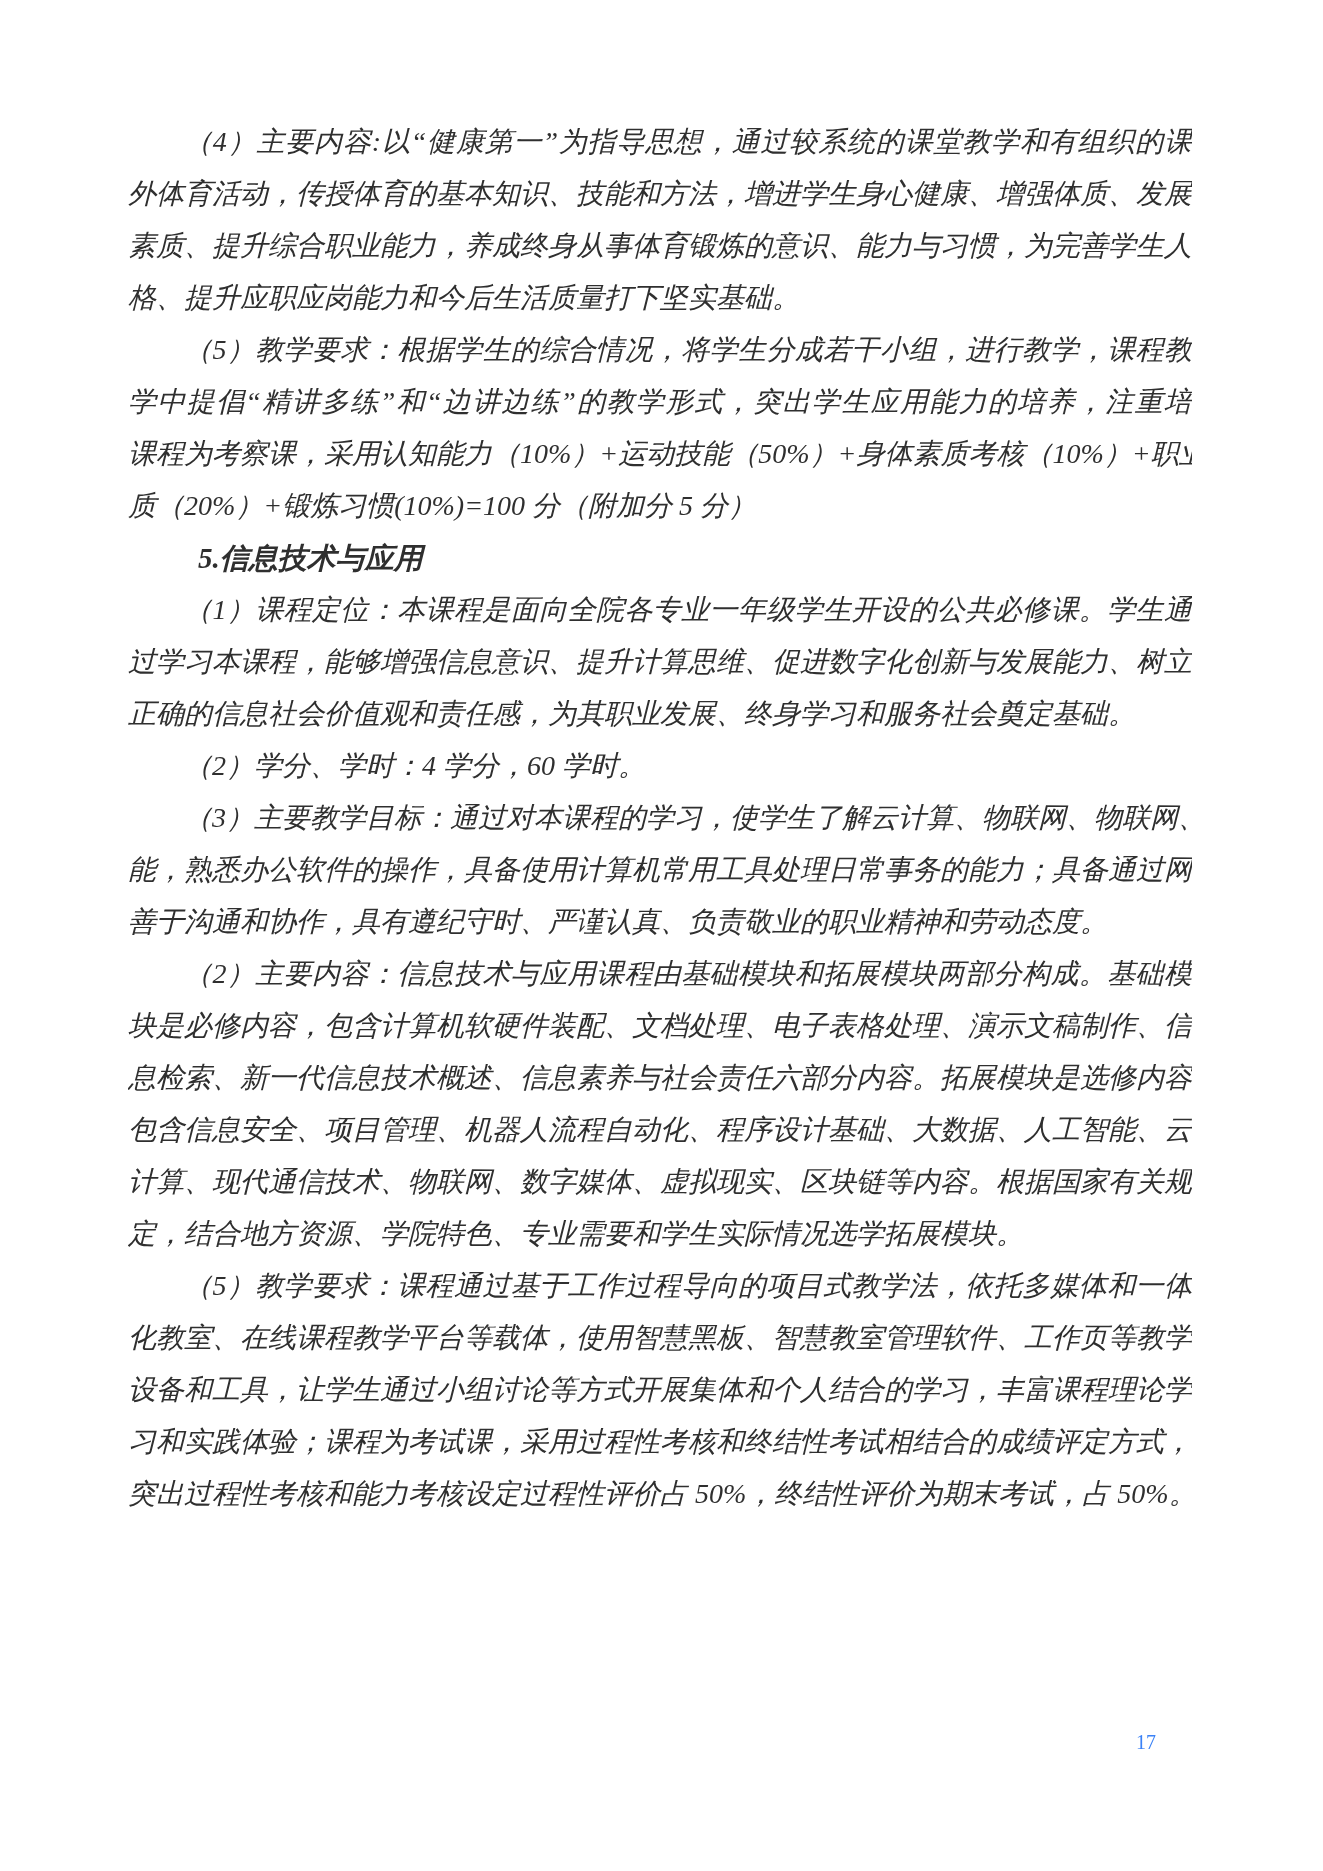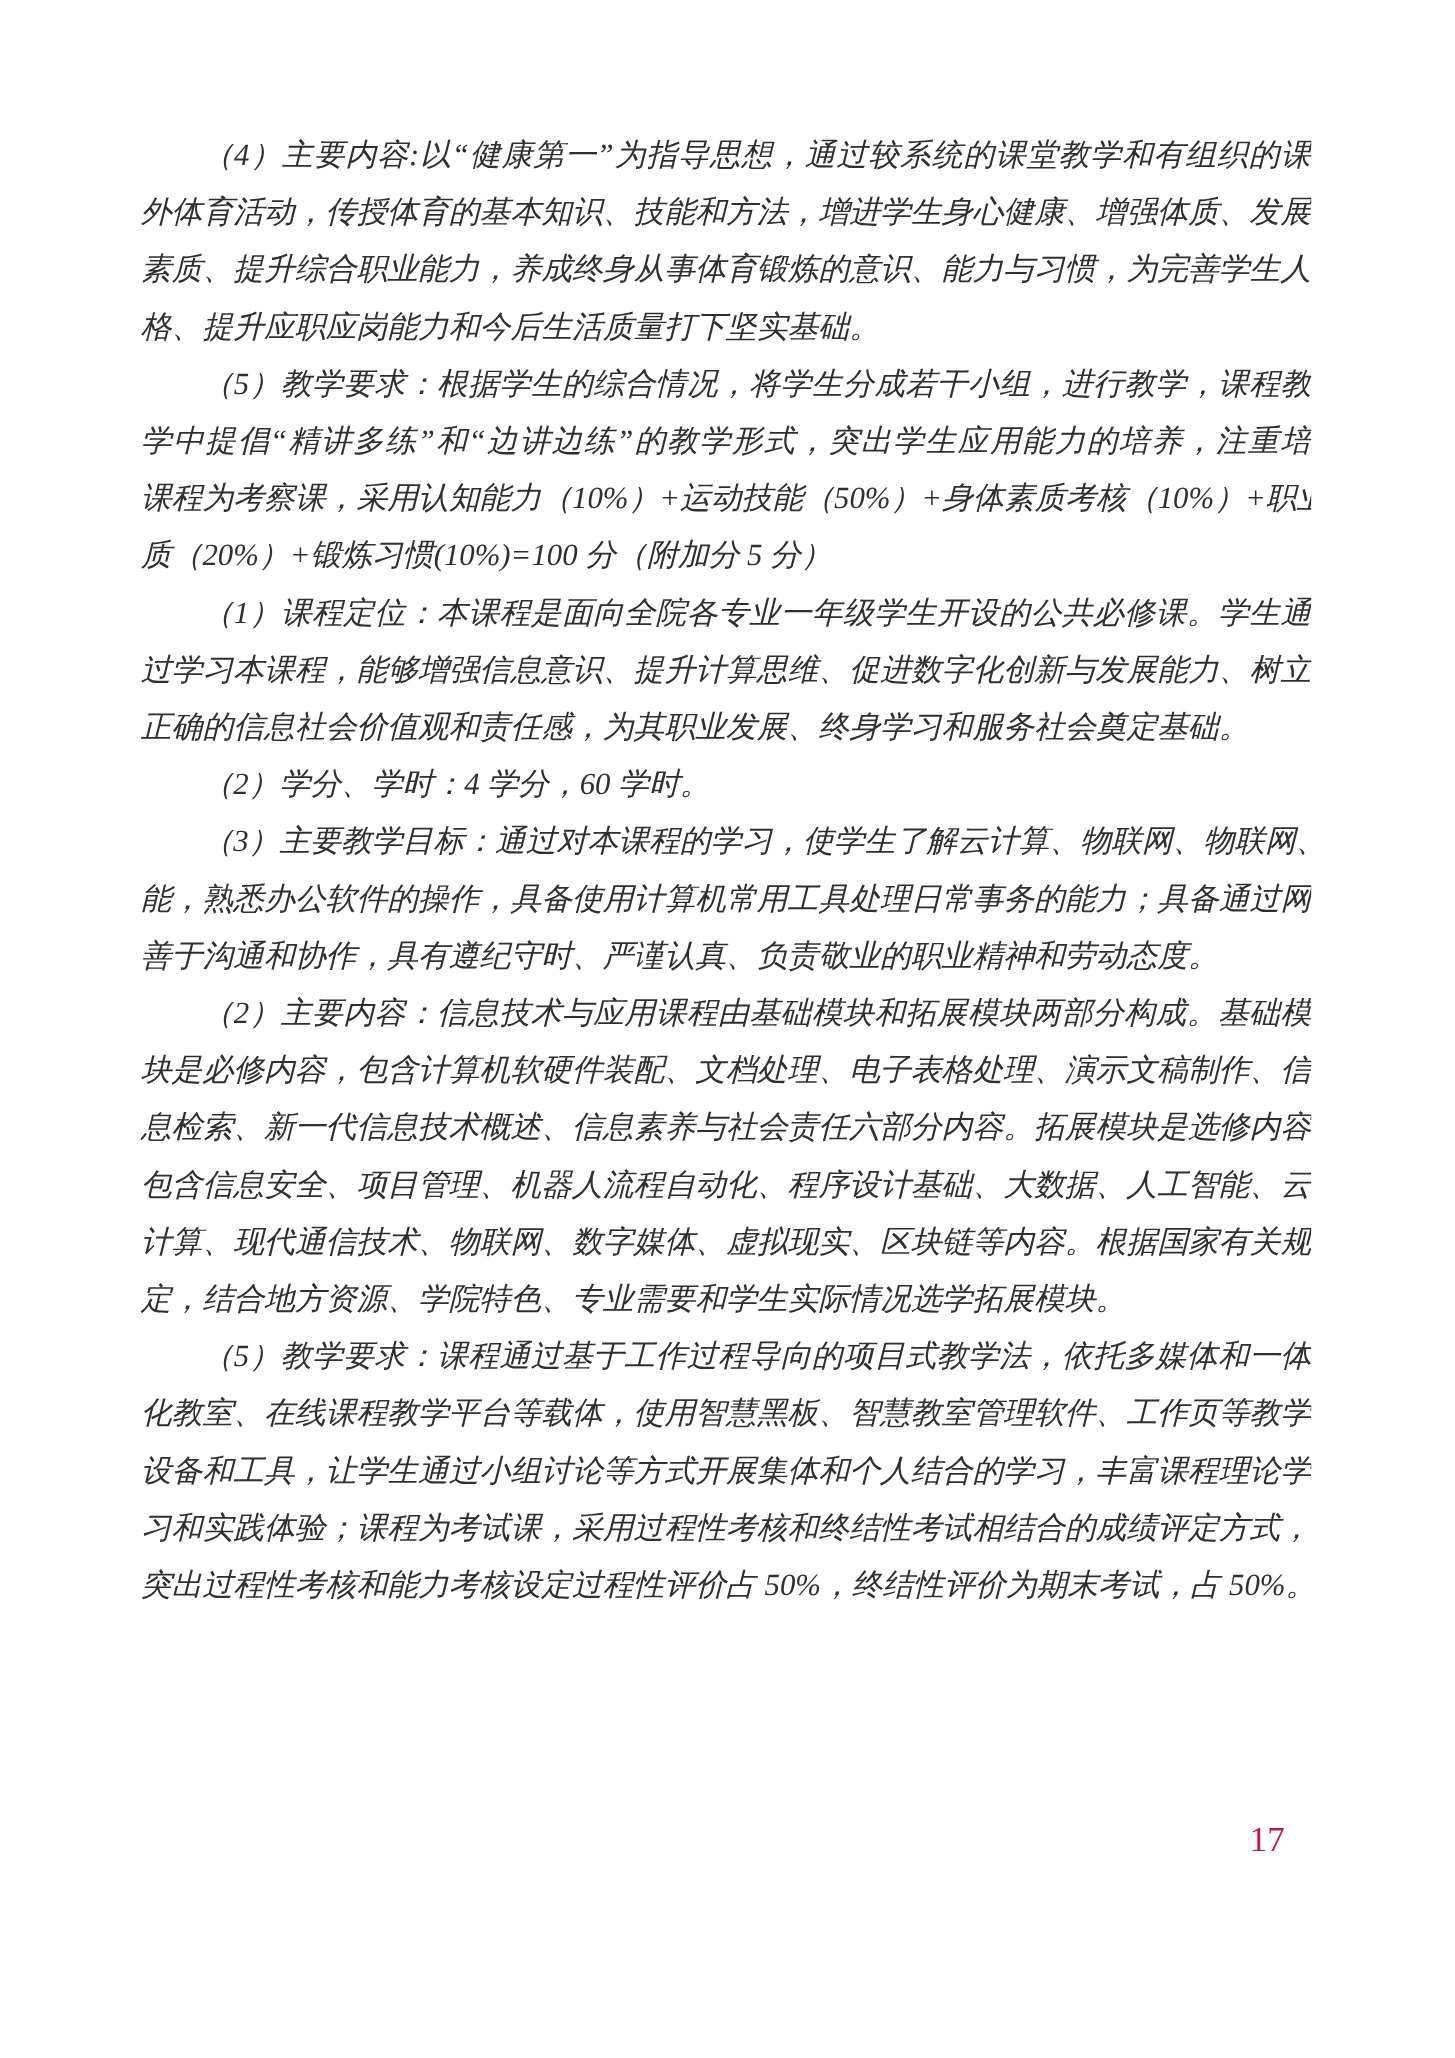--- a/index.html
+++ b/index.html
@@ -47,42 +47,45 @@
   }
   .line.heading {
     font-weight: bold;
     text-align-last: left;
     text-indent: 70px;
     font-size: 29px;
   }
   .page-number {
     position: absolute;
     left: 1136px;
-    top: 1652px;
-    font-size: 32px;
+    top: 1722px;
+    font-size: 20px;
     line-height: 40px;
-    color: #be185d;
+    color: #3b82f6;
   }
 </style>
 </head>
 <body>
 
 <div class="page">
   <div class="text-block">
       <div class="paragraph">
         <div class="line first">（4）主要内容:以“健康第一”为指导思想，通过较系统的课堂教学和有组织的课</div>
         <div class="line">外体育活动，传授体育的基本知识、技能和方法，增进学生身心健康、增强体质、发展</div>
         <div class="line">素质、提升综合职业能力，养成终身从事体育锻炼的意识、能力与习惯，为完善学生人</div>
         <div class="line last">格、提升应职应岗能力和今后生活质量打下坚实基础。</div>
       </div>
       <div class="paragraph">
         <div class="line first">（5）教学要求：根据学生的综合情况，将学生分成若干小组，进行教学，课程教</div>
         <div class="line">学中提倡“精讲多练”和“边讲边练”的教学形式，突出学生应用能力的培养，注重培</div>
         <div class="line">课程为考察课，采用认知能力（10%）+运动技能（50%）+身体素质考核（10%）+职业体</div>
         <div class="line last">质（20%）+锻炼习惯(10%)=100 分（附加分 5 分）</div>
+      </div>
+      <div class="paragraph">
+        <div class="line first last heading">5.信息技术与应用</div>
       </div>
       <div class="paragraph">
         <div class="line first">（1）课程定位：本课程是面向全院各专业一年级学生开设的公共必修课。学生通</div>
         <div class="line">过学习本课程，能够增强信息意识、提升计算思维、促进数字化创新与发展能力、树立</div>
         <div class="line last">正确的信息社会价值观和责任感，为其职业发展、终身学习和服务社会奠定基础。</div>
       </div>
       <div class="paragraph">
         <div class="line first last">（2）学分、学时：4 学分，60 学时。</div>
       </div>
       <div class="paragraph">

